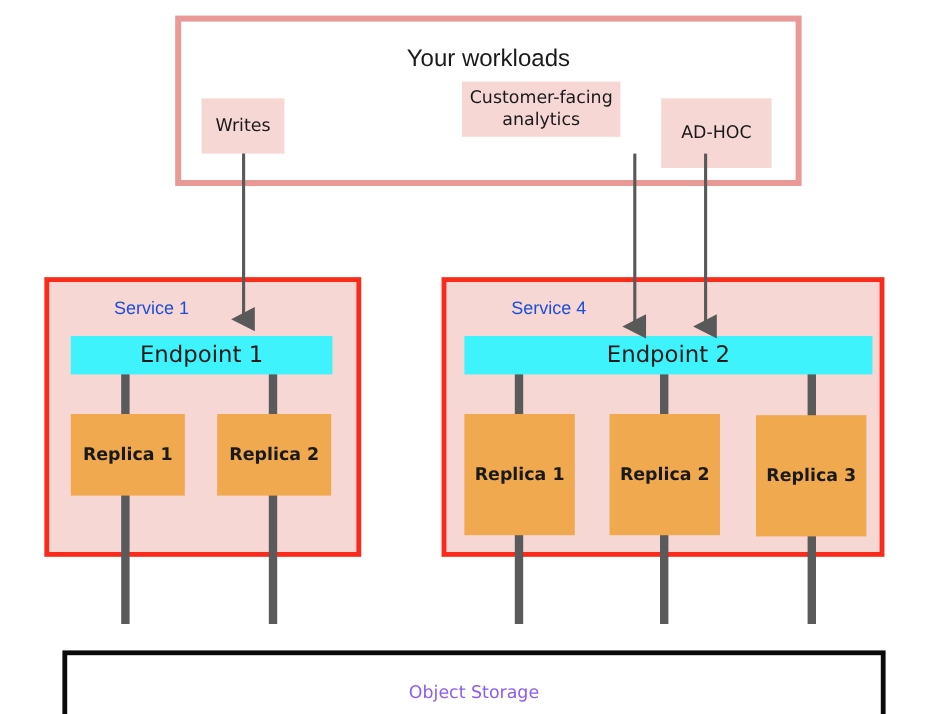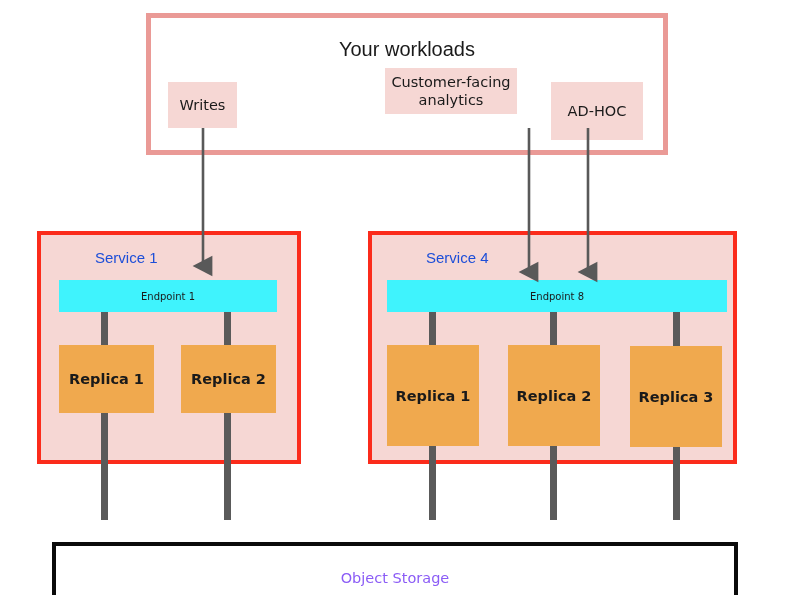--- a/index.html
+++ b/index.html
@@ -76,21 +76,21 @@
     color: #1d4ed8;
     font-family: "Liberation Sans", sans-serif;
     margin-left: 32px;
   }
 
   
   .endpoint {
     position: absolute;
     background: #3ff3fd;
     color: #1a1a1a;
-    font-size: 10px;
+    font-size: 19px;
     display: flex;
     align-items: center;
     justify-content: center;
     box-sizing: border-box;
   }
   .endpoint-1 { left: 59px;  top: 280px; width: 218px; height: 32px; }
   .endpoint-2 { left: 387px; top: 280px; width: 340px; height: 32px; }
 
   
   .replica {
@@ -179,21 +179,21 @@
   </div>
 
   <div class="connector" style="left:429px; top:310px; height:40px;"></div>
   <div class="connector" style="left:550px; top:310px; height:40px;"></div>
   <div class="connector" style="left:673px; top:310px; height:40px;"></div>
 
   <div class="connector" style="left:429px; top:441px; height:79px;"></div>
   <div class="connector" style="left:550px; top:441px; height:79px;"></div>
   <div class="connector" style="left:673px; top:441px; height:79px;"></div>
 
-  <div class="endpoint endpoint-2">Endpoint 8</div>
+  <div class="endpoint endpoint-2">Endpoint 2</div>
 
   <div class="replica s2-r1">Replica 1</div>
   <div class="replica s2-r2">Replica 2</div>
   <div class="replica s2-r3">Replica 3</div>
 
   <div class="object-storage">Object Storage</div>
 
   <svg class="arrow-svg" viewBox="0 0 787 595">
     <defs>
       <marker id="ah" markerWidth="9" markerHeight="9" refX="4.5" refY="4.2" orient="auto" markerUnits="strokeWidth">

